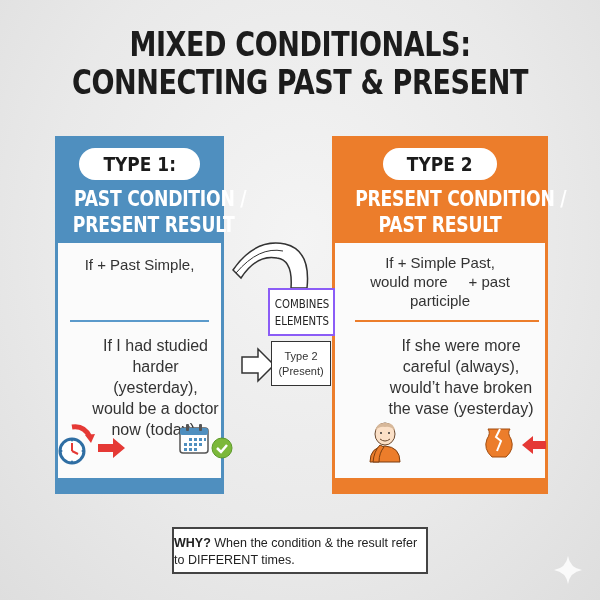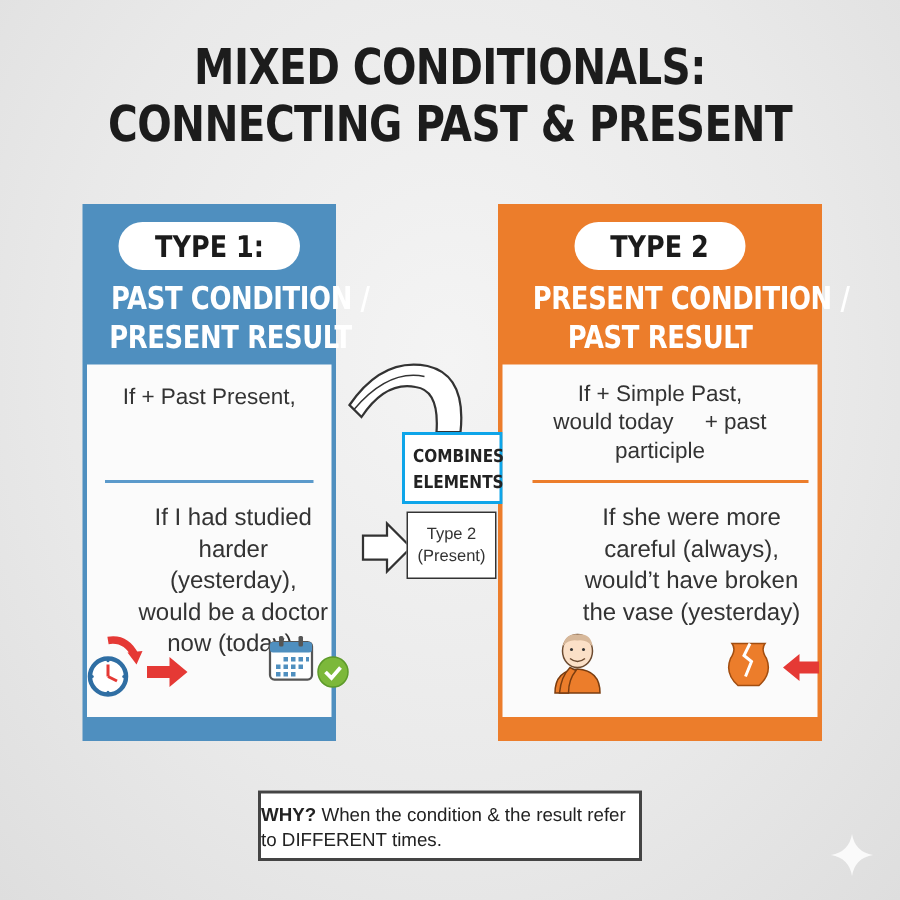--- a/index.html
+++ b/index.html
@@ -35,22 +35,22 @@
   }
   .formula { position:absolute; left:0; right:0; top:12px; text-align:center; font-size:15px; line-height:19px; color:#333; }
   .divider { position:absolute; left:12px; right:12px; top:77px; height:2px; }
   .blue .divider { background:#5b9acb; }
   .orange .divider { background:#ec7d2b; }
   .example { position:absolute; left:0; right:0; top:92px; text-align:center; font-size:16px; line-height:21px; color:#333;padding-left:32px; }
   .icon { position:absolute; }
   .connector { position:absolute; }
   .combines {
     position:absolute; left:268px; top:288px; width:67px; height:48px; background:#fff;
-    border:2px solid #0ea5e9; box-sizing:border-box; text-align:center;
-    font-family:"DejaVu Sans", sans-serif; font-weight:bold; font-size:12px; line-height:17px; padding-top:6px;
+    border:2px solid #8b5cf6; box-sizing:border-box; text-align:center;
+    font-family:"DejaVu Sans", sans-serif; font-weight:normal; font-size:12px; line-height:17px; padding-top:6px;
   }
   .combines span { display:inline-block; transform:scaleX(0.85); }
   .type2box {
     position:absolute; left:271px; top:341px; width:60px; height:45px; background:#fff;
     border:1.5px solid #333; box-sizing:border-box; text-align:center; font-size:11px; line-height:15px; padding-top:7px; color:#333;
   }
   .why {
     position:absolute; left:172px; top:527px; width:256px; height:47px; background:#fff;
     border:2px solid #444; box-sizing:border-box; text-align:left; font-size:12.5px; line-height:17px; padding-top:6px; color:#222;
   }
@@ -68,21 +68,21 @@
 <div class="card blue">
   <div class="head">
     <div class="pill"><span>TYPE 1:</span></div>
     <div class="subtitle">
       <span>PAST CONDITION /</span><br>
       <span>PRESENT RESULT</span>
     </div>
   </div>
   <div class="body">
     <div class="formula">
-      <div>If + Past Present,</div>
+      <div>If + Past Simple,</div>
     </div>
     <div class="divider"></div>
     <div class="example">
       <div>If I had studied  harder</div>
       <div>(yesterday),</div>
       <div>would be a doctor</div>
       <div>now (today).</div>
     </div>
 
     <svg class="icon" style="left:0px;top:178px" width="40" height="46" viewBox="0 0 40 46">
@@ -129,21 +129,21 @@
   <div class="head">
     <div class="pill"><span>TYPE 2</span></div>
     <div class="subtitle">
       <span>PRESENT CONDITION /</span><br>
       <span>PAST RESULT</span>
     </div>
   </div>
   <div class="body">
     <div class="formula" style="top:10px">
       <div>If + Simple Past,</div>
-      <div style="white-space:pre">would today     + past</div>
+      <div style="white-space:pre">would more     + past</div>
       <div>participle</div>
     </div>
     <div class="divider" style="left:20px;right:6px"></div>
     <div class="example" style="left:10px">
       <div>If she were more</div>
       <div>careful (always),</div>
       <div>would’t have broken</div>
       <div>the vase (yesterday)</div>
     </div>
     <svg class="icon" style="left:32px;top:176px" width="36" height="44" viewBox="0 0 36 44">

